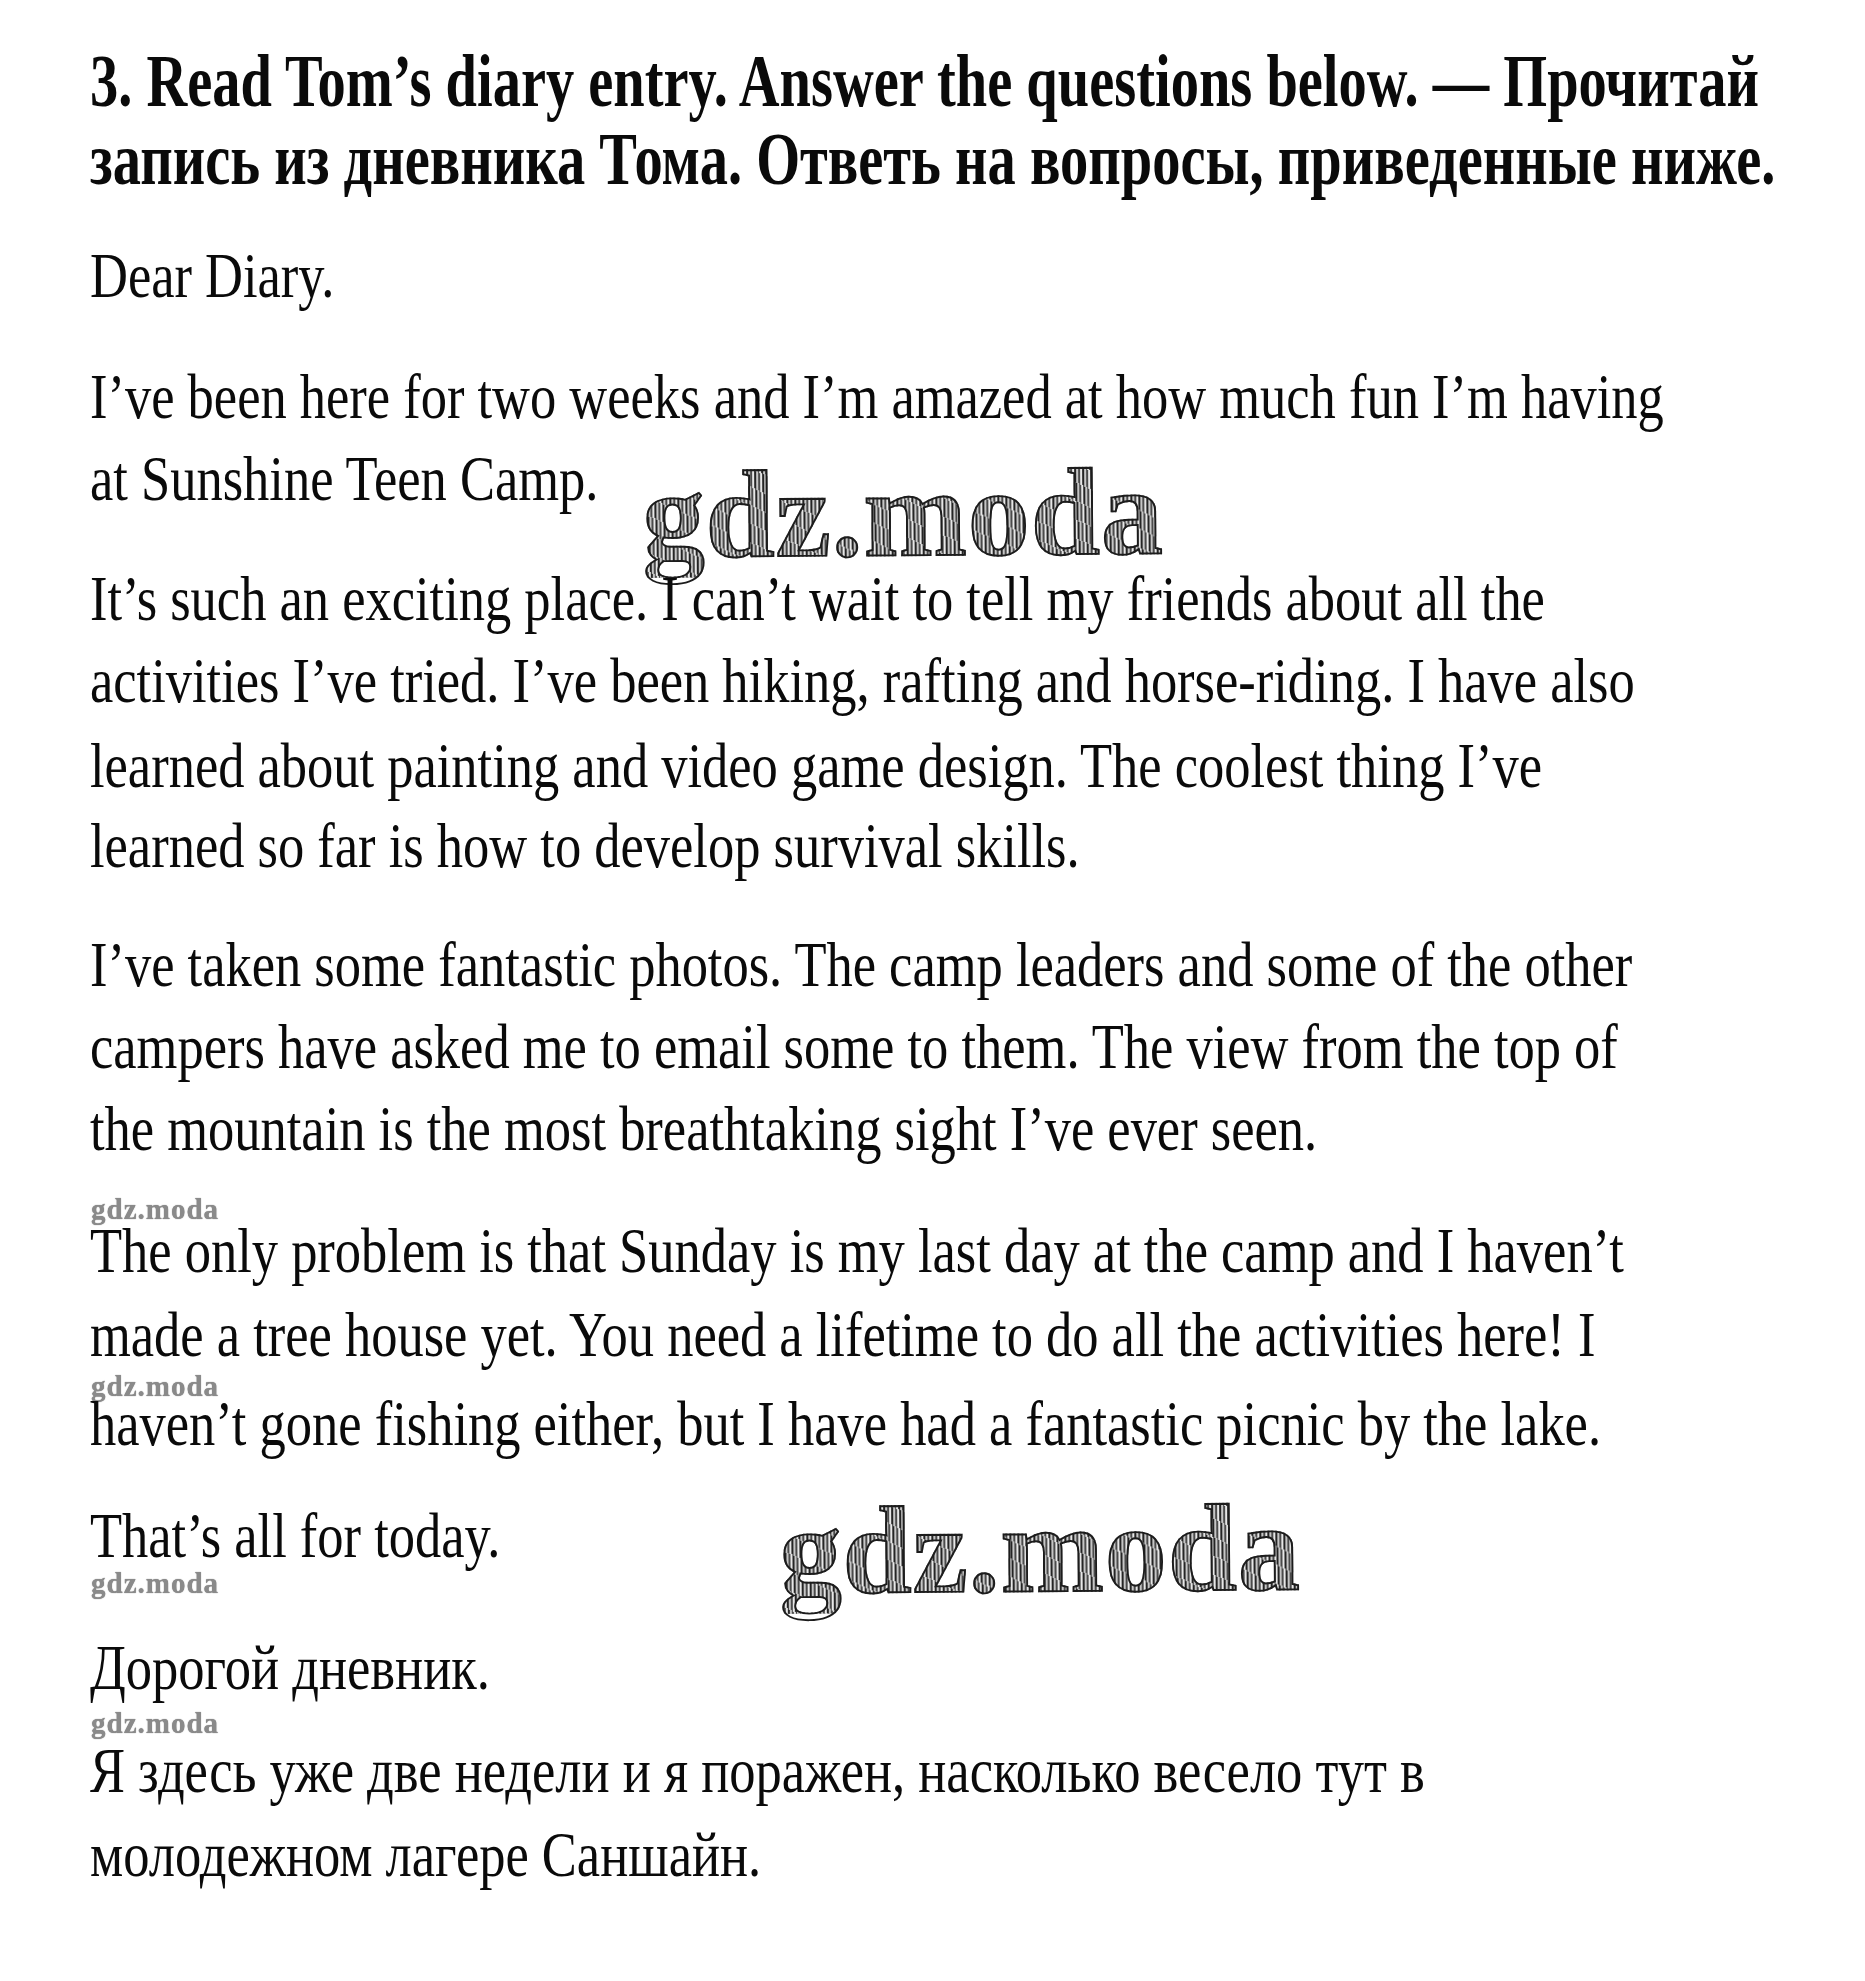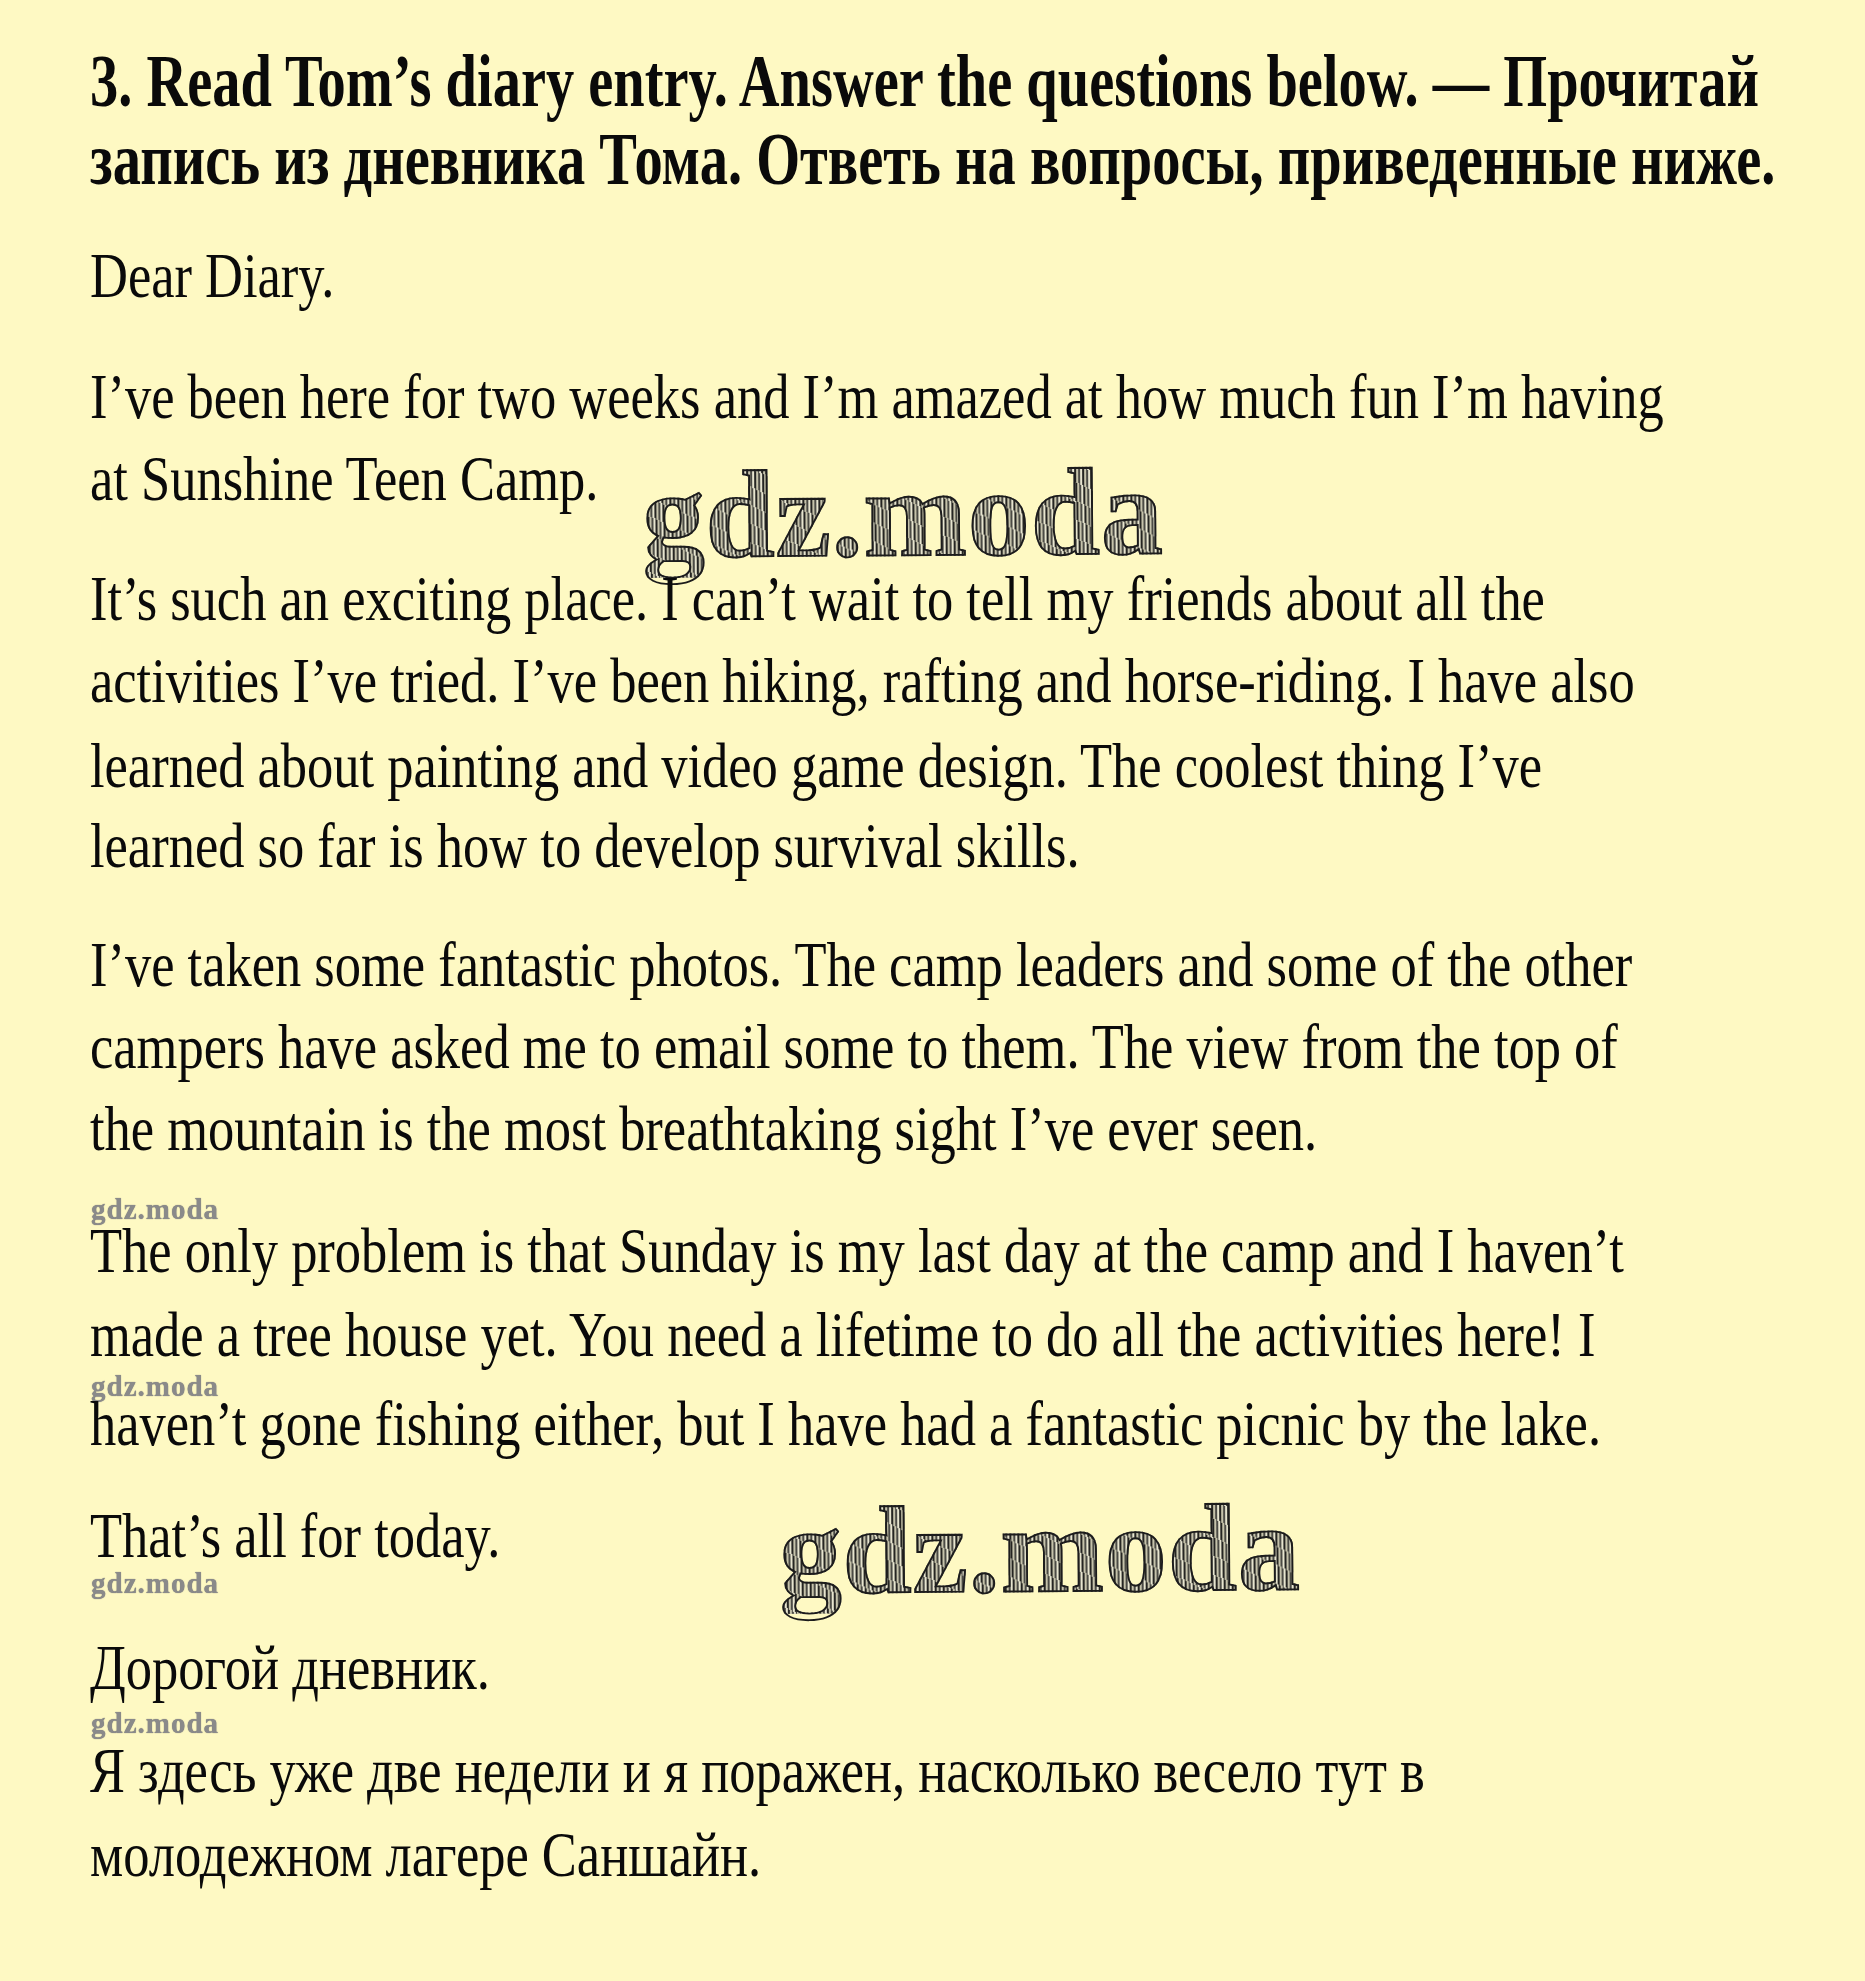--- a/index.html
+++ b/index.html
@@ -1,19 +1,19 @@
 <!DOCTYPE html>
 <html><head>
 <meta charset="utf-8">
 <style>
   html,body{margin:0;padding:0;background:#e8e8e8;}
   #page{
     position:relative;
     width:1865px;height:1982px;
-    background:#fef9c3;
+    background:#ffffff;
     overflow:hidden;
     font-family:"Liberation Serif","DejaVu Serif",serif;
     color:#0a0a0a;
   }
   .line{
     position:absolute;
     left:90px;
     white-space:nowrap;
     line-height:1;
     transform-origin:0 0;

